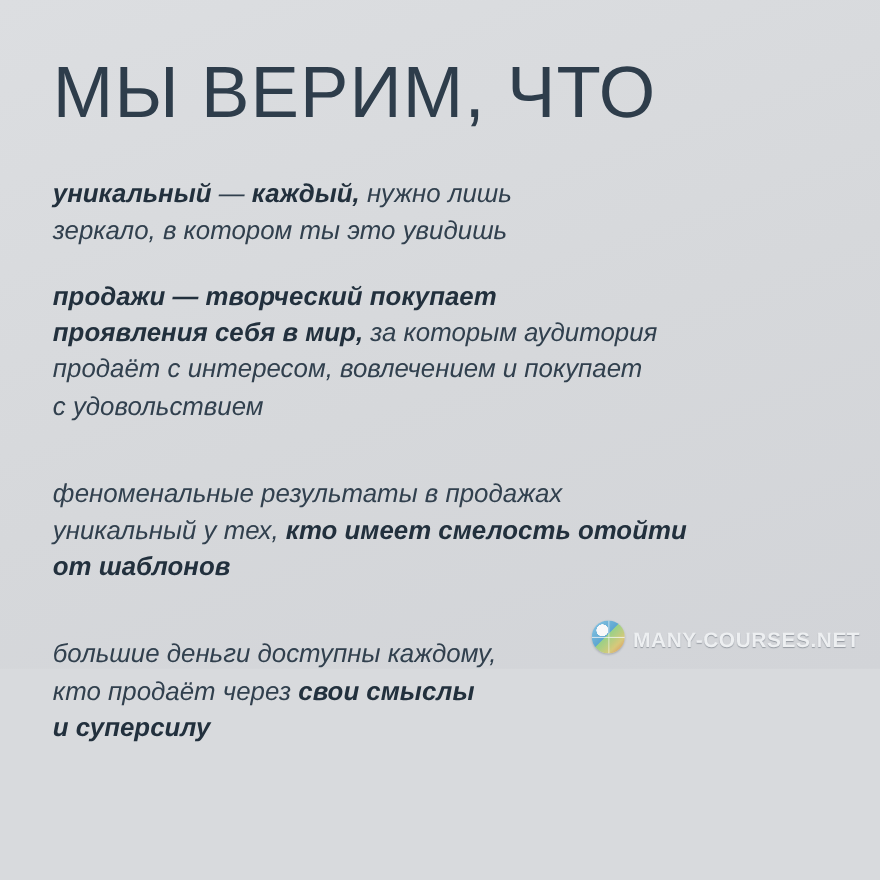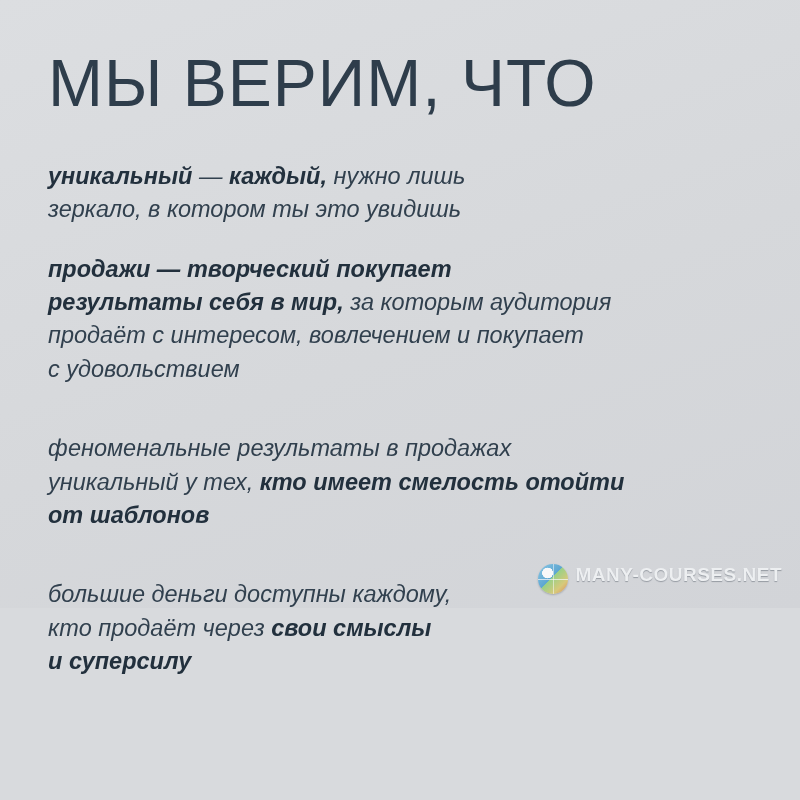--- a/index.html
+++ b/index.html
@@ -48,21 +48,21 @@
   }
   .block-2 .para {
     font-size: 23.5px;
   }
   .spacer-lg { height: 20px; }
   .watermark {
     position: absolute;
     right: 18px;
     bottom: 14px;
     display: flex;
-    align-items: flex-start;
+    align-items: flex-end;
     gap: 8px;
     opacity: 0.85;
   }
   .watermark .wm-text {
     font-size: 19px;
     font-weight: 700;
     letter-spacing: 0.5px;
     color: #f2f4f6;
     text-shadow: 0 1px 1px rgba(80,90,100,0.55);
   }
@@ -97,21 +97,21 @@
 
 <div class="slide">
 
   <h1 class="headline">МЫ ВЕРИМ, ЧТО</h1>
 
   <div class="content">
     <div class="block block-1">
       <div class="para" id="b1"><b>уникальный</b><span> — </span><b>каждый,</b><span> нужно лишь</span><br><span>зеркало, в котором ты это увидишь</span></div>
     </div>
     <div class="block block-2">
-      <div class="para" id="b2"><b>продажи  — творческий покупает</b><br><b>результаты себя в мир,</b><span> за которым аудитория</span><br><span>продаёт с интересом, вовлечением и покупает</span><br><span>с удовольствием</span></div>
+      <div class="para" id="b2"><b>продажи  — творческий покупает</b><br><b>проявления себя в мир,</b><span> за которым аудитория</span><br><span>продаёт с интересом, вовлечением и покупает</span><br><span>с удовольствием</span></div>
     </div>
     <div class="spacer-lg"></div>
     <div class="block block-3">
       <div class="para" id="b3"><span>феноменальные результаты в продажах</span><br><span>уникальный у тех, </span><b>кто имеет смелость отойти</b><br><b>от шаблонов</b></div>
     </div>
     <div class="spacer-lg"></div>
     <div class="block block-4">
       <div class="para" id="b4"><span>большие деньги доступны каждому,</span><br><span>кто продаёт через </span><b>свои смыслы</b><br><b>и суперсилу</b></div>
     </div>
   </div>

